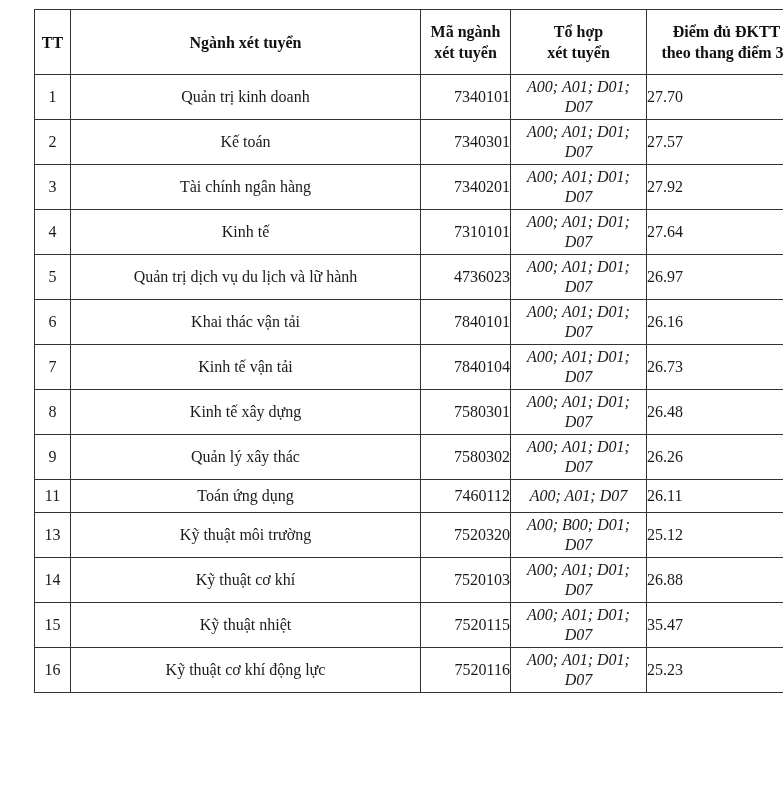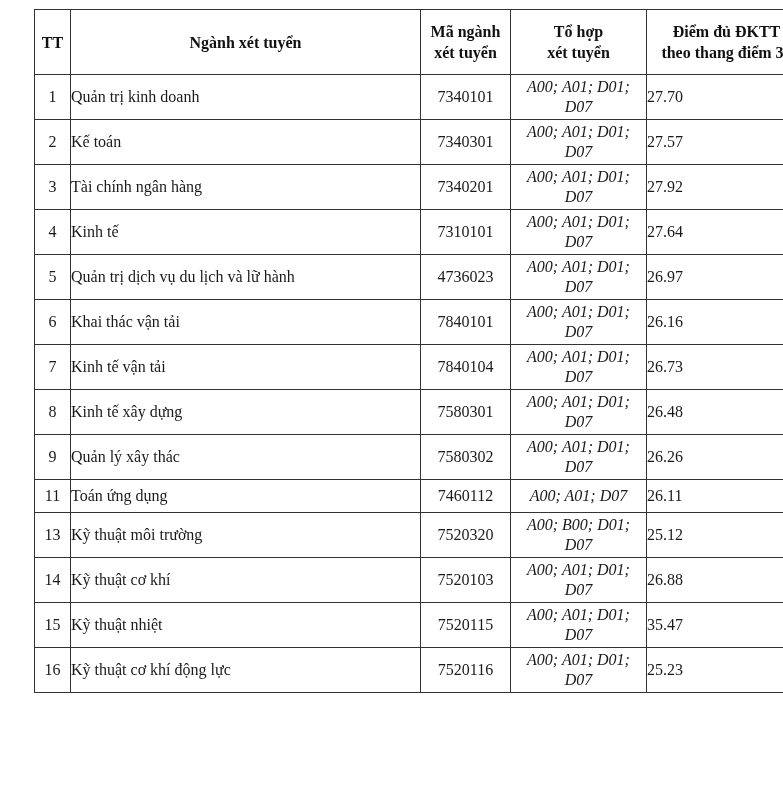--- a/index.html
+++ b/index.html
@@ -42,22 +42,22 @@
       font-size: 16px;
       line-height: 20px;
       color: #1a1a1a;
     }
     col.c-tt { width: 36px; }
     col.c-name { width: 350px; }
     col.c-code { width: 90px; }
     col.c-combo { width: 136px; }
     col.c-score { width: 160px; }
     td.tt { text-align: center; }
-    td.name { text-align: left; padding-left: 5px; }
-    td.code { text-align: center; }
+    td.name { text-align: center; padding-left: 5px; }
+    td.code { text-align: right; }
     td.combo { text-align: center; line-height: 18px; font-style: italic; }
     td.score { text-align: left; }
     tr.row2 td { height: 44px; }
     tr.row1 td { height: 32px; }
     .th-block { display: block; }
   </style>
 </head>
 <body>
 
 <div class="wrap">

